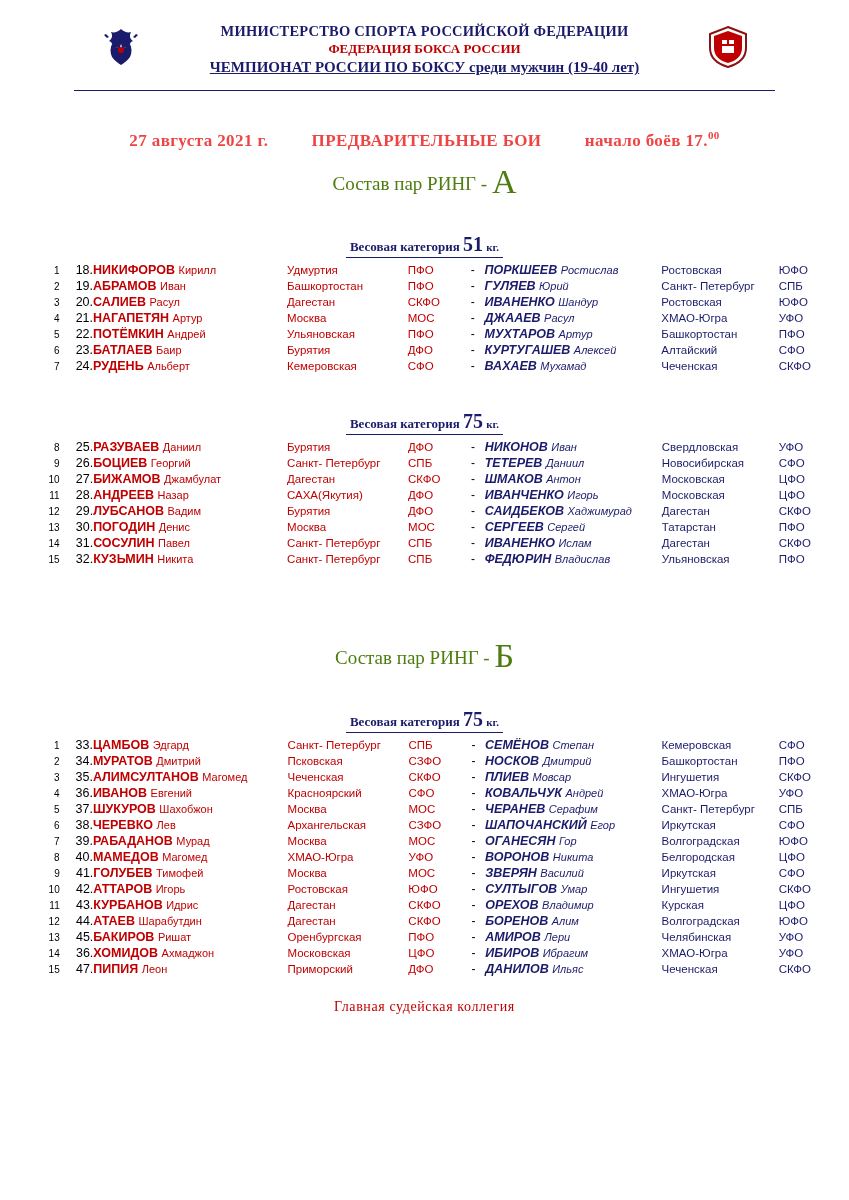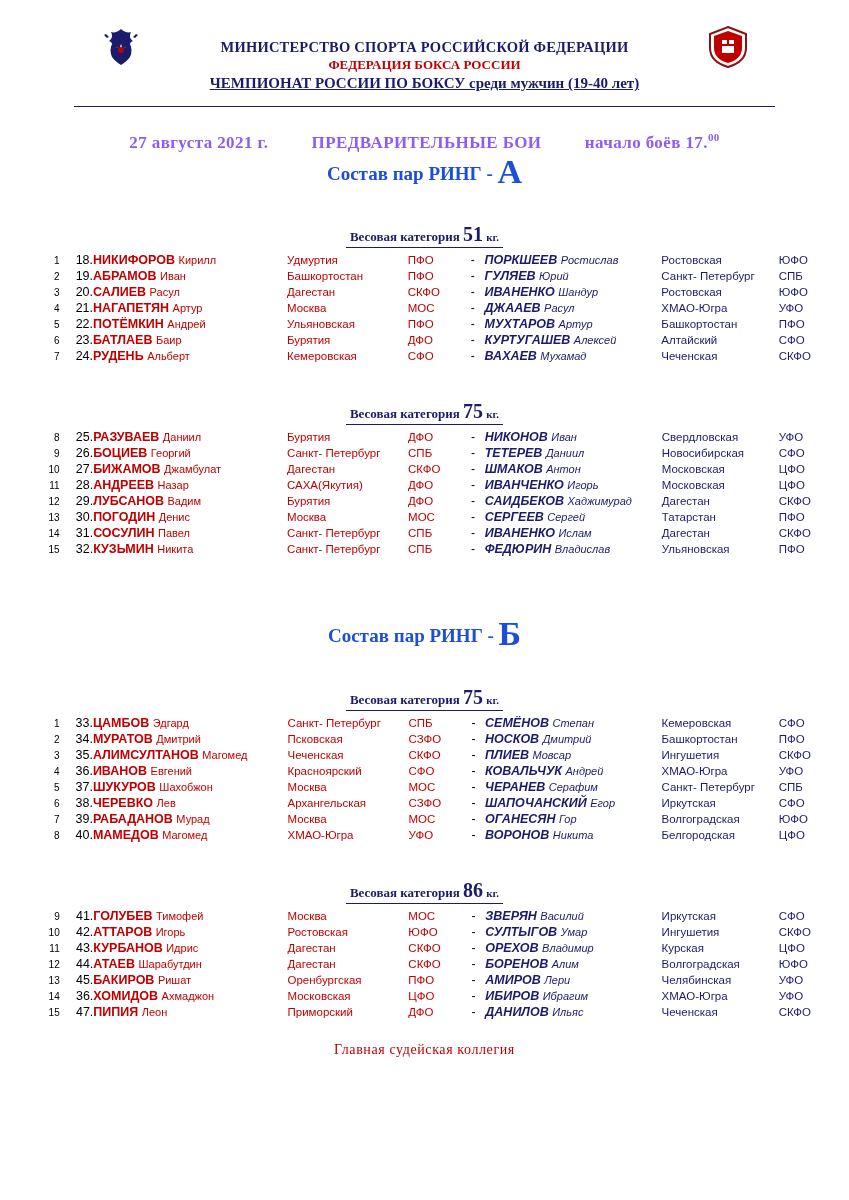--- a/index.html
+++ b/index.html
@@ -19,21 +19,21 @@
     position: relative;
     width: 849px;
     height: 1200px;
     box-sizing: border-box;
     padding: 0 38px;
   }
 
   
   .header {
     position: relative;
-    padding-top: 38px;
+    padding-top: 22px;
     height: 62px;
   }
   .emblem-left, .emblem-right {
     position: absolute;
     top: 24px;
     width: 54px;
     height: 46px;
     display: flex;
     align-items: center;
     justify-content: center;
@@ -75,39 +75,39 @@
     display: flex;
     justify-content: space-between;
     margin: 6px 52px 0 52px;
     font-family: "Liberation Serif", serif;
     font-size: 11.5px;
     color: #1b1b6b;
   }
 
   
   .date-row {
-    margin-top: 24px;
+    margin-top: 38px;
     text-align: center;
     font-family: "Liberation Serif", serif;
     font-weight: bold;
     font-size: 17px;
-    color: #8b5cf6;
+    color: #ef4444;
     letter-spacing: .4px;
   }
   .date-row .seg { display: inline-block; }
   .date-row .gap { display: inline-block; width: 34px; }
   .sup { font-size: 11px; vertical-align: super; }
 
   .ring-title {
     text-align: center;
-    margin-top: 4px;
-    font-family: "Liberation Serif", serif;
-    font-weight: bold;
+    margin-top: 16px;
+    font-family: "Liberation Serif", serif;
+    font-weight: normal;
     font-size: 19px;
-    color: #1d4ed8;
+    color: #4d7c0f;
   }
   .ring-title .big {
     font-size: 34px;
     line-height: .9;
     vertical-align: -3px;
   }
 
   
   .wcat {
     text-align: center;
@@ -495,27 +495,20 @@
           <td class="c-rreg">ХМАО-Югра</td>
           <td class="c-rfed">УФО</td>
           <td class="c-dash">-</td>
           <td class="c-blue"><span class="fam">ВОРОНОВ</span> <span class="giv">Никита</span></td>
           <td class="c-breg">Белгородская</td>
           <td class="c-bfed">ЦФО</td>
         </tr>
     </tbody>
   </table>
 
-  <div class="wcat">
-    <span class="inner">
-      <span>Весовая категория</span>
-      <span class="num">86</span>
-      <span class="u">кг.</span>
-    </span>
-  </div>
   <table class="bouts">
     <tbody>
       <tr>
           <td class="c-idx">9</td>
           <td class="c-no">41.</td>
           <td class="c-red"><span class="fam">ГОЛУБЕВ</span> <span class="giv">Тимофей</span></td>
           <td class="c-rreg">Москва</td>
           <td class="c-rfed">МОС</td>
           <td class="c-dash">-</td>
           <td class="c-blue"><span class="fam">ЗВЕРЯН</span> <span class="giv">Василий</span></td>

